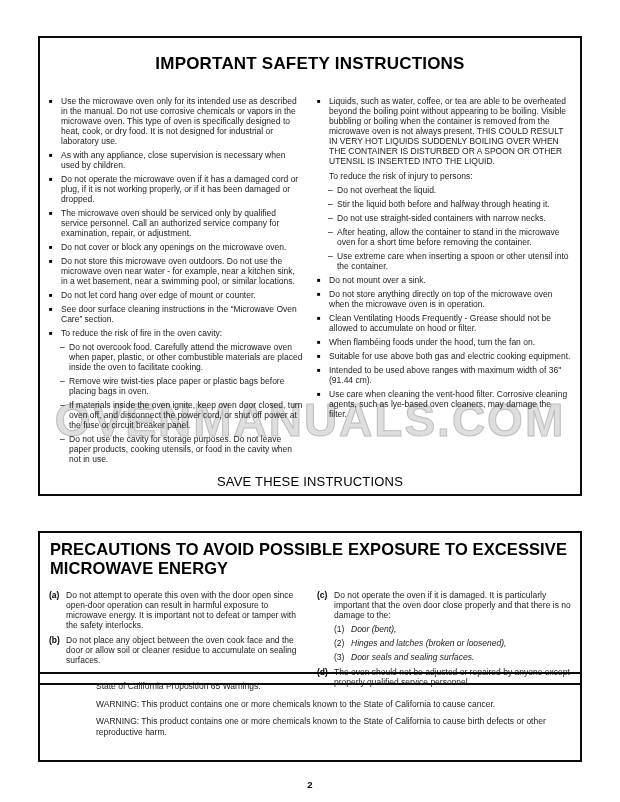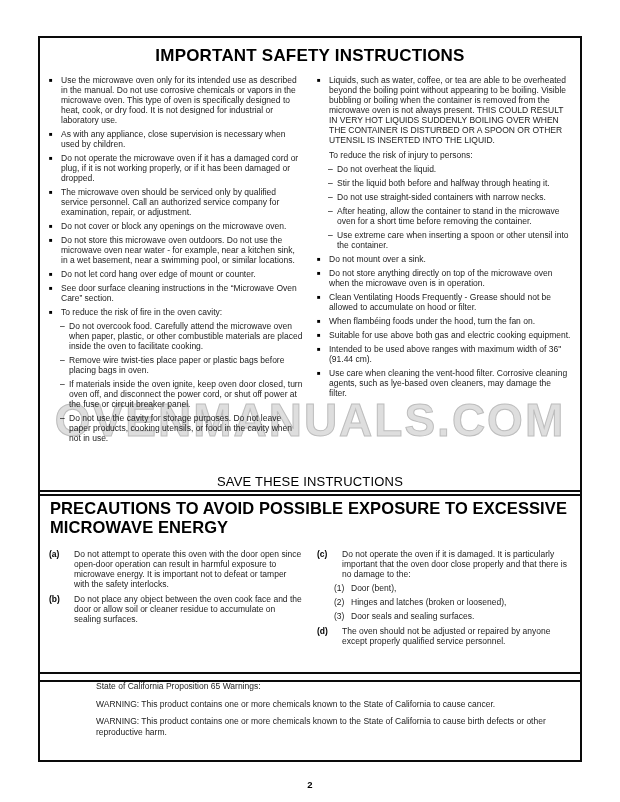--- a/index.html
+++ b/index.html
@@ -26,35 +26,35 @@
   }
   .box {
     position: absolute;
     left: 38px;
     width: 544px;
     border: 2px solid #0a0a0a;
     background: transparent;
     z-index: 1;
   }
   .box1 { top: 36px; height: 460px; }
-  .box2 { top: 490px; height: 192px; }
+  .box2 { top: 531px; height: 154px; }
   .box3 { top: 672px; height: 90px; padding: 7px 12px 0 12px; }
   .box1 h1 {
     text-align: center;
     font-size: 17px;
     line-height: 19px;
-    margin-top: 8px;
+    margin-top: 16px;
     color: #000;
     letter-spacing: 0.2px;
   }
   .cols {
     display: flex;
     gap: 14px;
     padding: 0 9px;
-    margin-top: 6px;
+    margin-top: 19px;
   }
   .col { flex: 1 1 0; min-width: 0; }
   .li {
     display: flex;
     align-items: flex-start;
     font-size: 8.5px;
     line-height: 10px;
     margin-top: 4px;
   }
   .li .marker {
@@ -86,31 +86,31 @@
   }
   .box2 .cols { margin-top: 8px; }
   .pitem {
     display: flex;
     align-items: flex-start;
     font-size: 8.5px;
     line-height: 10px;
     margin-top: 5px;
   }
   .pitem .plabel { flex: 0 0 17px; font-weight: bold; color: #000; }
-  .pitem .ptxt { flex: 1 1 auto; margin-left: 8px; }
+  .pitem .ptxt { flex: 1 1 auto; }
   .subitem {
     display: flex;
     align-items: flex-start;
     font-size: 8.5px;
     line-height: 10px;
     margin-top: 4px;
     padding-left: 17px;
   }
   .subitem .slabel { flex: 0 0 17px; }
-  .subitem .stxt { flex: 1 1 auto; }
+  .subitem .stxt { flex: 1 1 auto; font-style: italic; }
   .box3 p {
     font-size: 8.5px;
     line-height: 10.5px;
     margin-bottom: 7px;
     margin-left: 44px;
   }
   .pagenum {
     position: absolute;
     left: 0; top: 779px;
     width: 620px;

